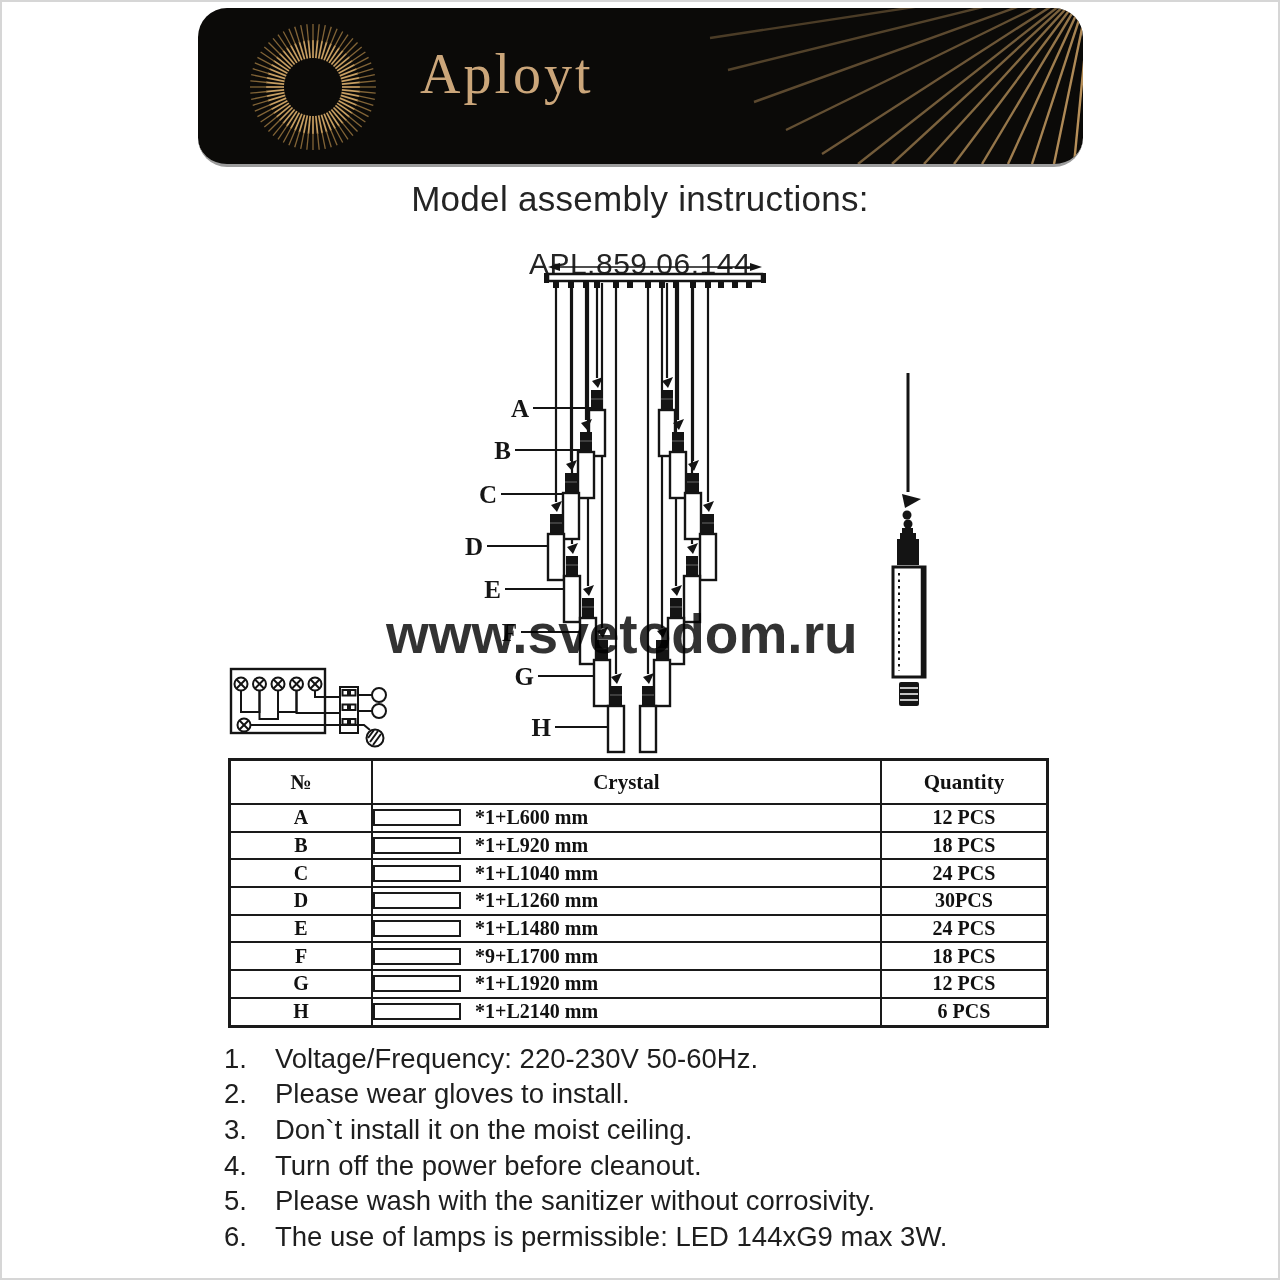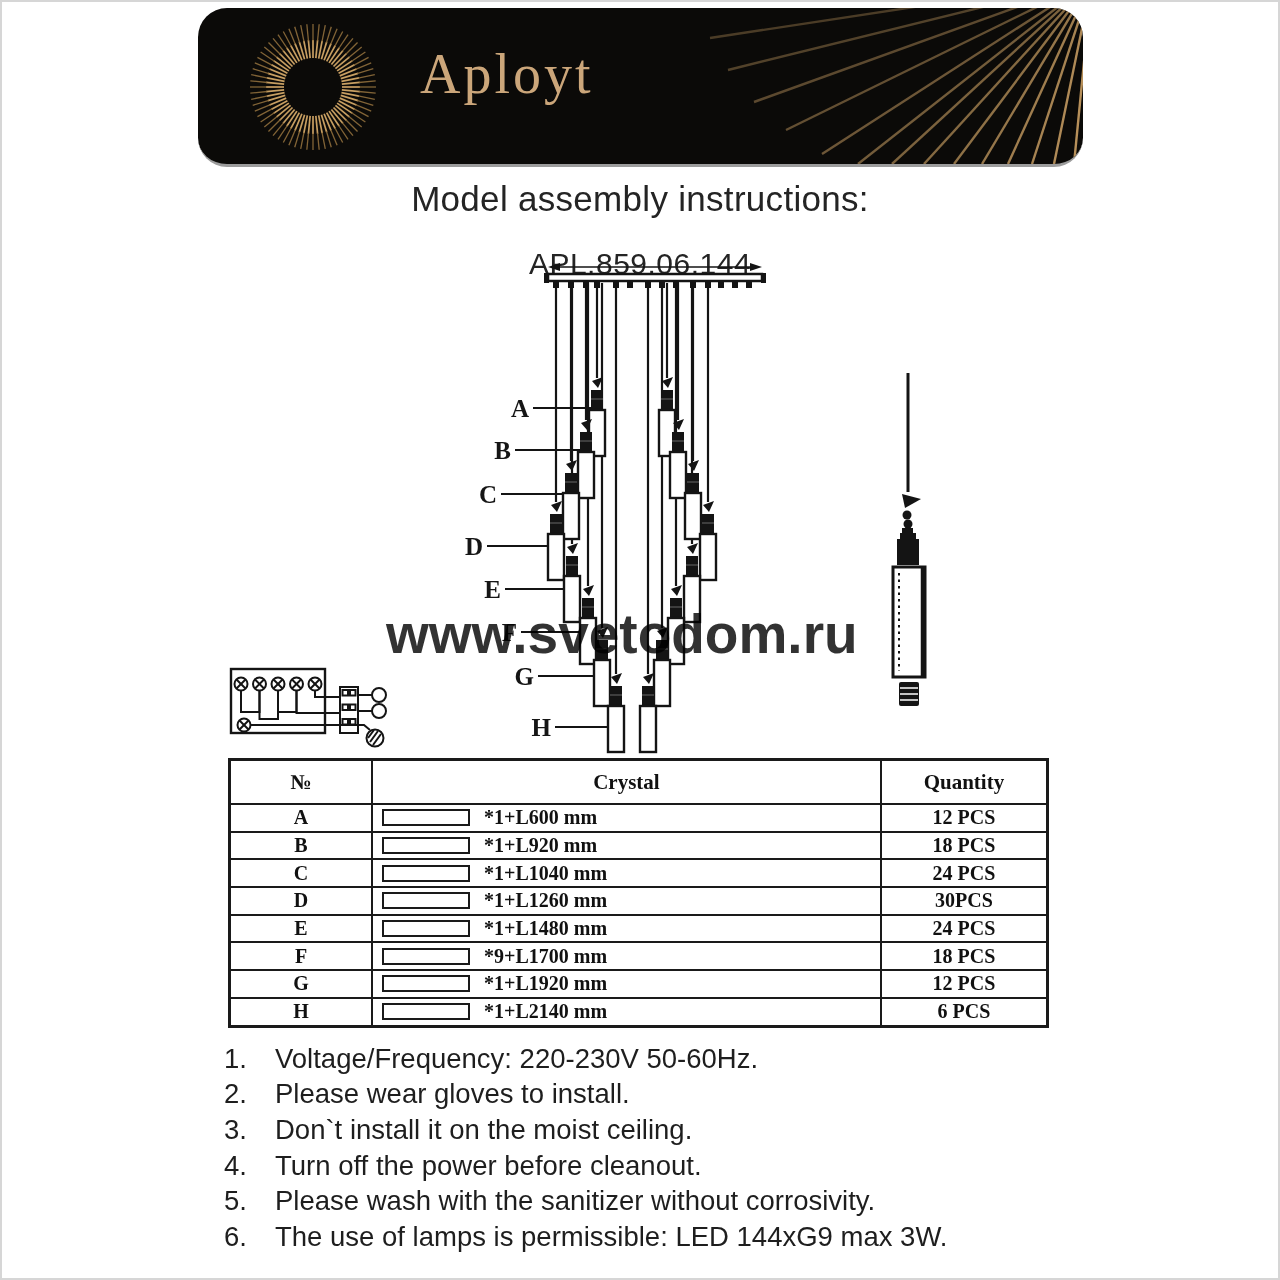--- a/index.html
+++ b/index.html
@@ -41,21 +41,21 @@
     border-collapse:collapse;table-layout:fixed;
     font-family:"Liberation Serif",serif;color:#111;
   }
   .parts-table th,.parts-table td{border:2px solid #1a1a1a;text-align:center;padding:0;}
   .parts-table{border:3px solid #1a1a1a;}
   .parts-table th{height:42px;font-size:21px;font-weight:bold;}
   .parts-table td{height:25.7px;font-size:20px;font-weight:bold;}
   .col-no{width:142px;}
   .col-crystal{width:507px;}
   .col-qty{width:166px;}
-  td.crystal-cell{text-align:left;padding-left:9px;}
+  td.crystal-cell{text-align:left;}
   .crystal-icon{
     display:inline-block;width:84px;height:13px;border:2.5px solid #1a1a1a;
     vertical-align:middle;margin-right:14px;margin-top:-4px;background:#fff;
   }
   
   .instructions{position:absolute;left:224px;top:1041px;width:900px;color:#1e1e1e;}
   .instr-item{display:flex;height:35.6px;align-items:center;font-size:27.5px;}
   .instr-num{width:40px;flex:none;}
   .instr-text{margin-left:11px;white-space:nowrap;}
 </style>

